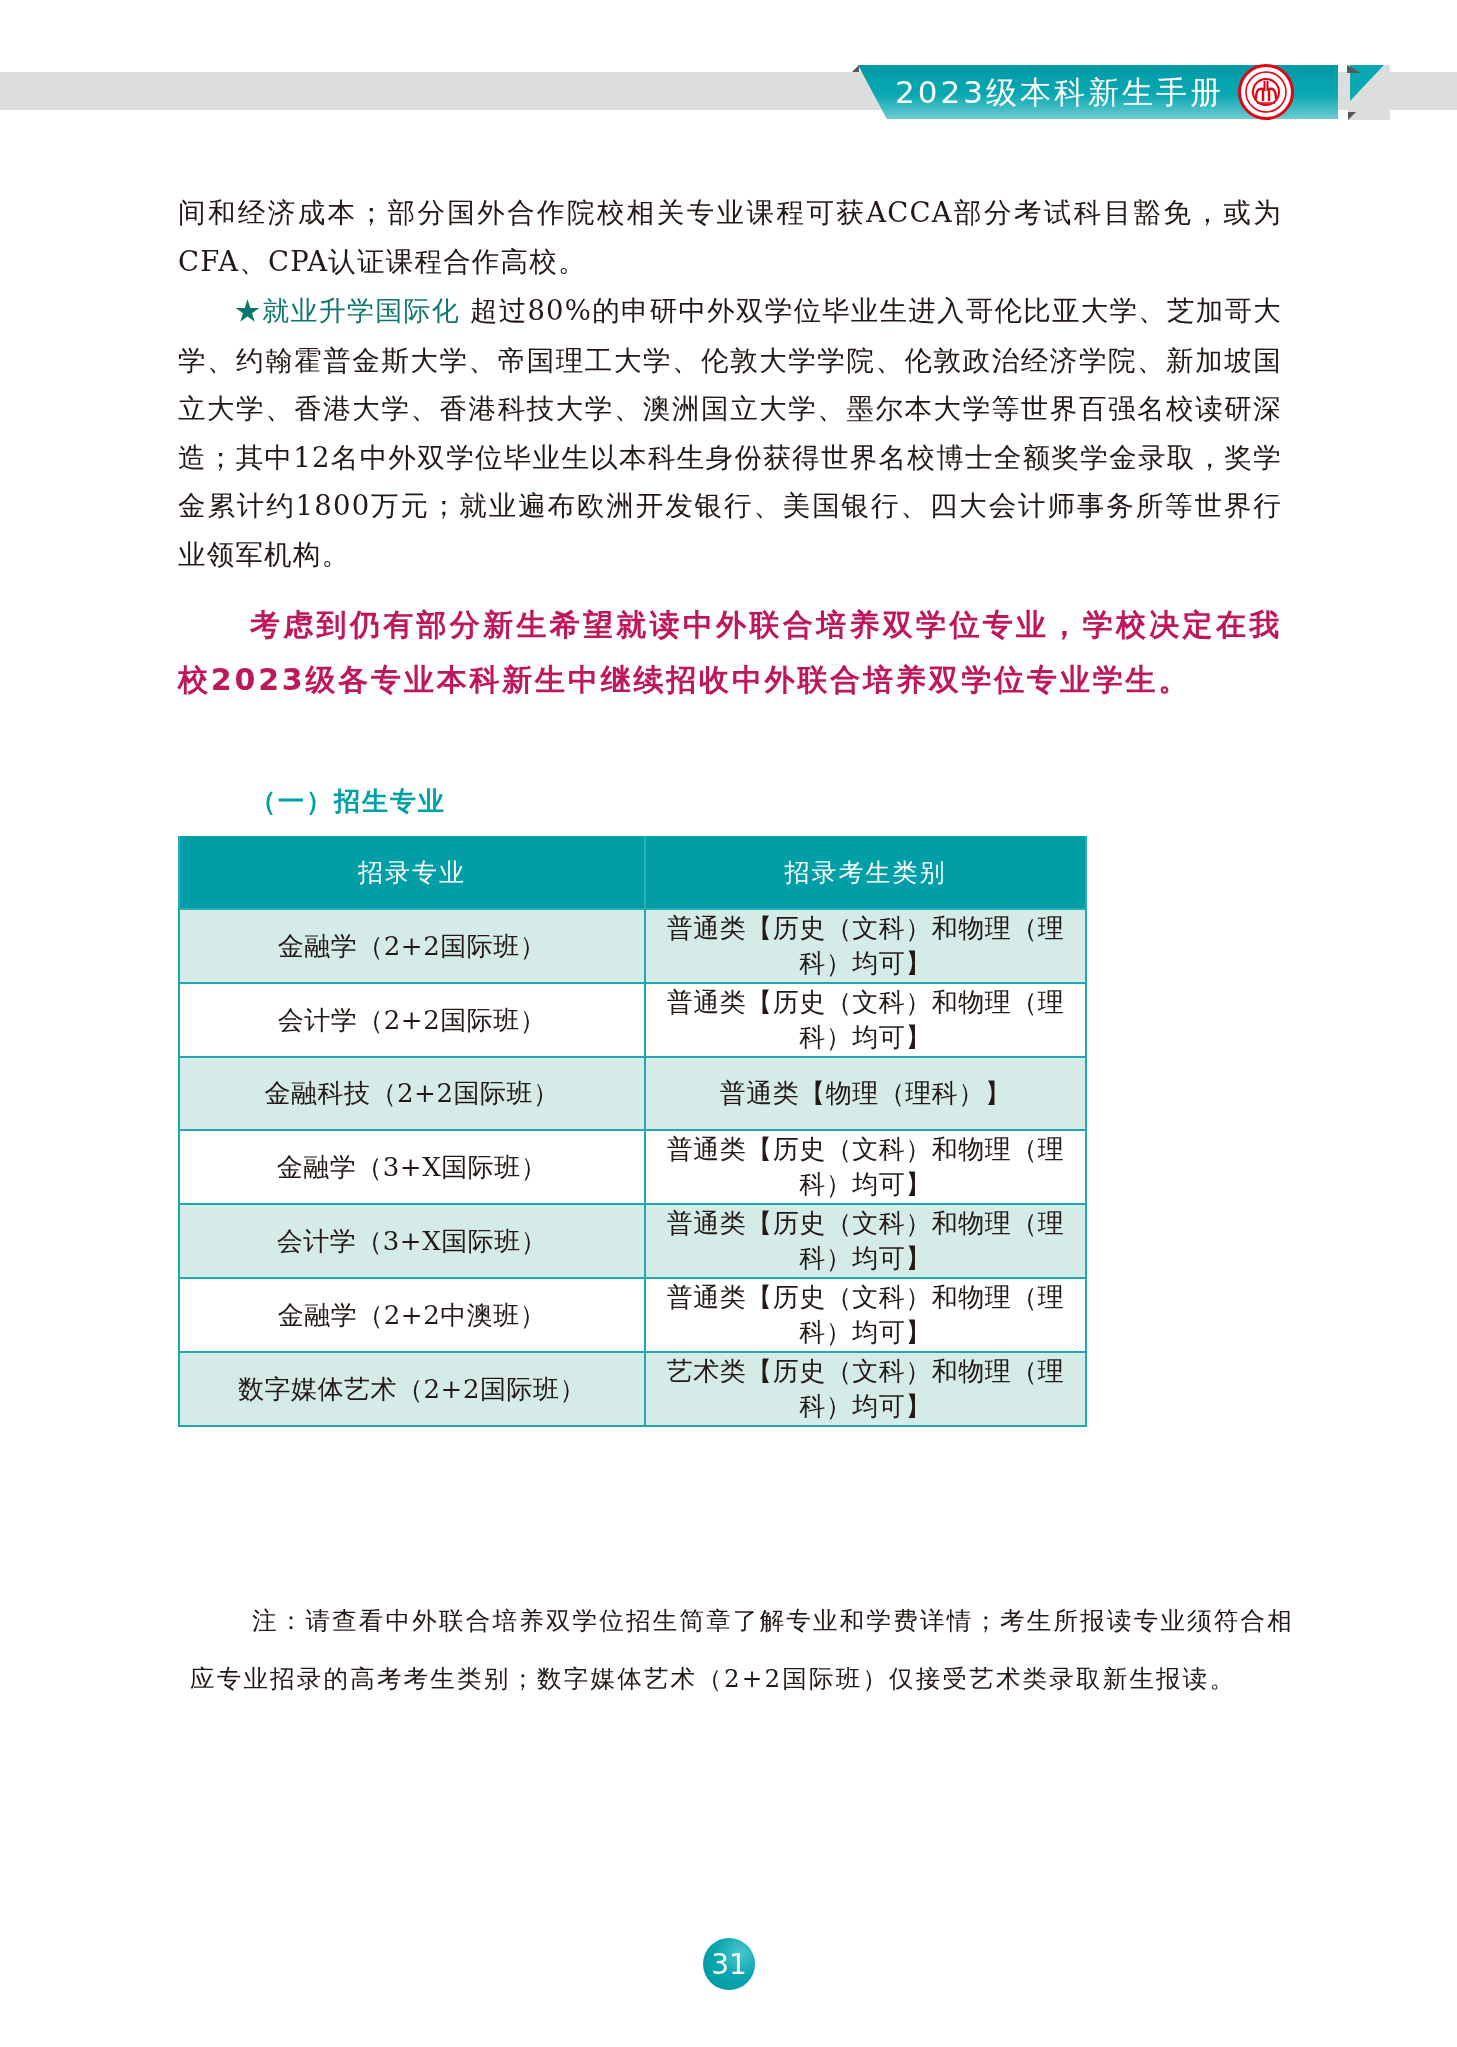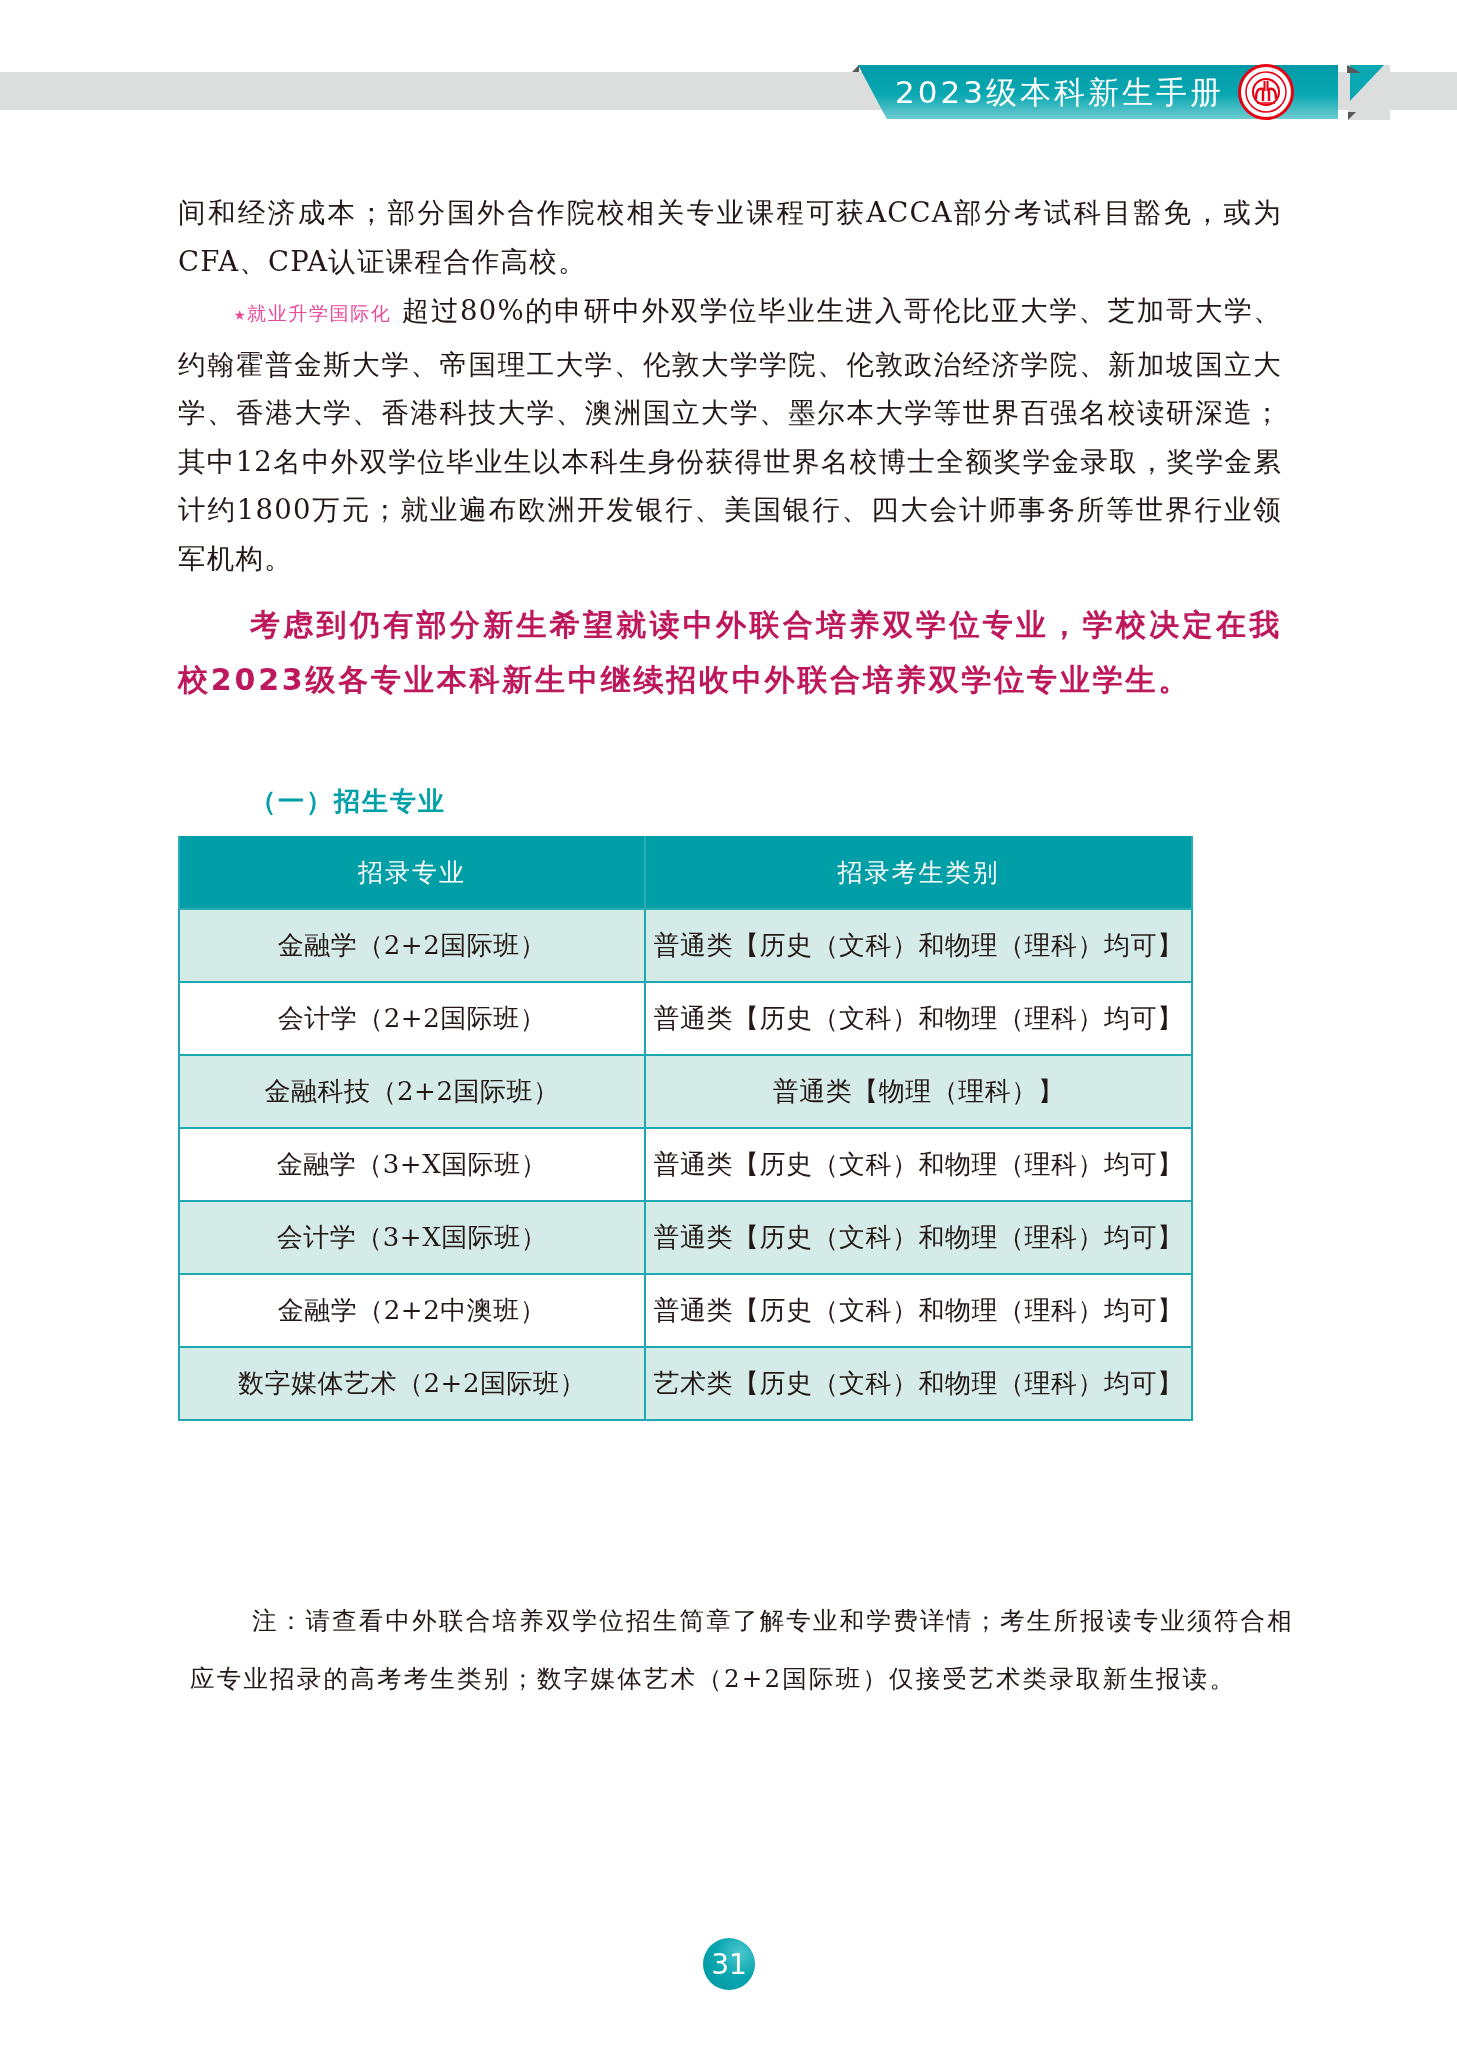--- a/index.html
+++ b/index.html
@@ -36,31 +36,31 @@
   }
   .hdr-fold-r1 { position:absolute; left:1347px; top:65px; width:0; height:0; border-right:14px solid transparent; border-bottom:8px solid #595757; }
   .hdr-fold-r2 { position:absolute; left:1348px; top:112px; width:0; height:0; border-left:8px solid #595757; border-bottom:8px solid transparent; }
 
   .content { position:absolute; left:178px; width:1104px; }
   .para {
     font-size:27.5px; line-height:48.5px; text-align:justify; letter-spacing:1.2px; margin:0;
   }
   .para-intro { top:188px; }
   .para-star { top:286px; text-indent:56px; }
-  .star-head { color:#ec4899; font-family:Liberation Mono, monospace; font-size:19px; }
+  .star-head { color:#0f766e; font-family:Liberation Sans, sans-serif; font-size:27px; }
   .highlight {
     top:597px; color:#be185d; font-family:"DejaVu Sans","Liberation Sans",sans-serif; font-weight:bold;
     font-size:30px; line-height:55px; text-indent:72px; letter-spacing:2.8px; margin:0; text-align:justify;
   }
   .subhead {
     position:absolute; left:250px; top:784px; color:#00a0a8;
     font-family:"DejaVu Sans","Liberation Sans",sans-serif; font-weight:bold; font-size:26px; letter-spacing:2px;
   }
   table.majors {
-    position:absolute; left:178px; top:836px; width:1015px; border-collapse:collapse;
+    position:absolute; left:178px; top:836px; width:909px; border-collapse:collapse;
     font-size:26px;
   }
   table.majors th {
     background:#009ea7; color:#ffffff; height:70px; font-weight:normal;
     font-family:"DejaVu Sans","Liberation Sans",sans-serif; font-size:25px; letter-spacing:2px;
     border:2px solid #2aaeb6; border-top:none;
   }
   table.majors td {
     height:69px; text-align:center; border:2.5px solid #1fa8b1; letter-spacing:0.5px;
   }

